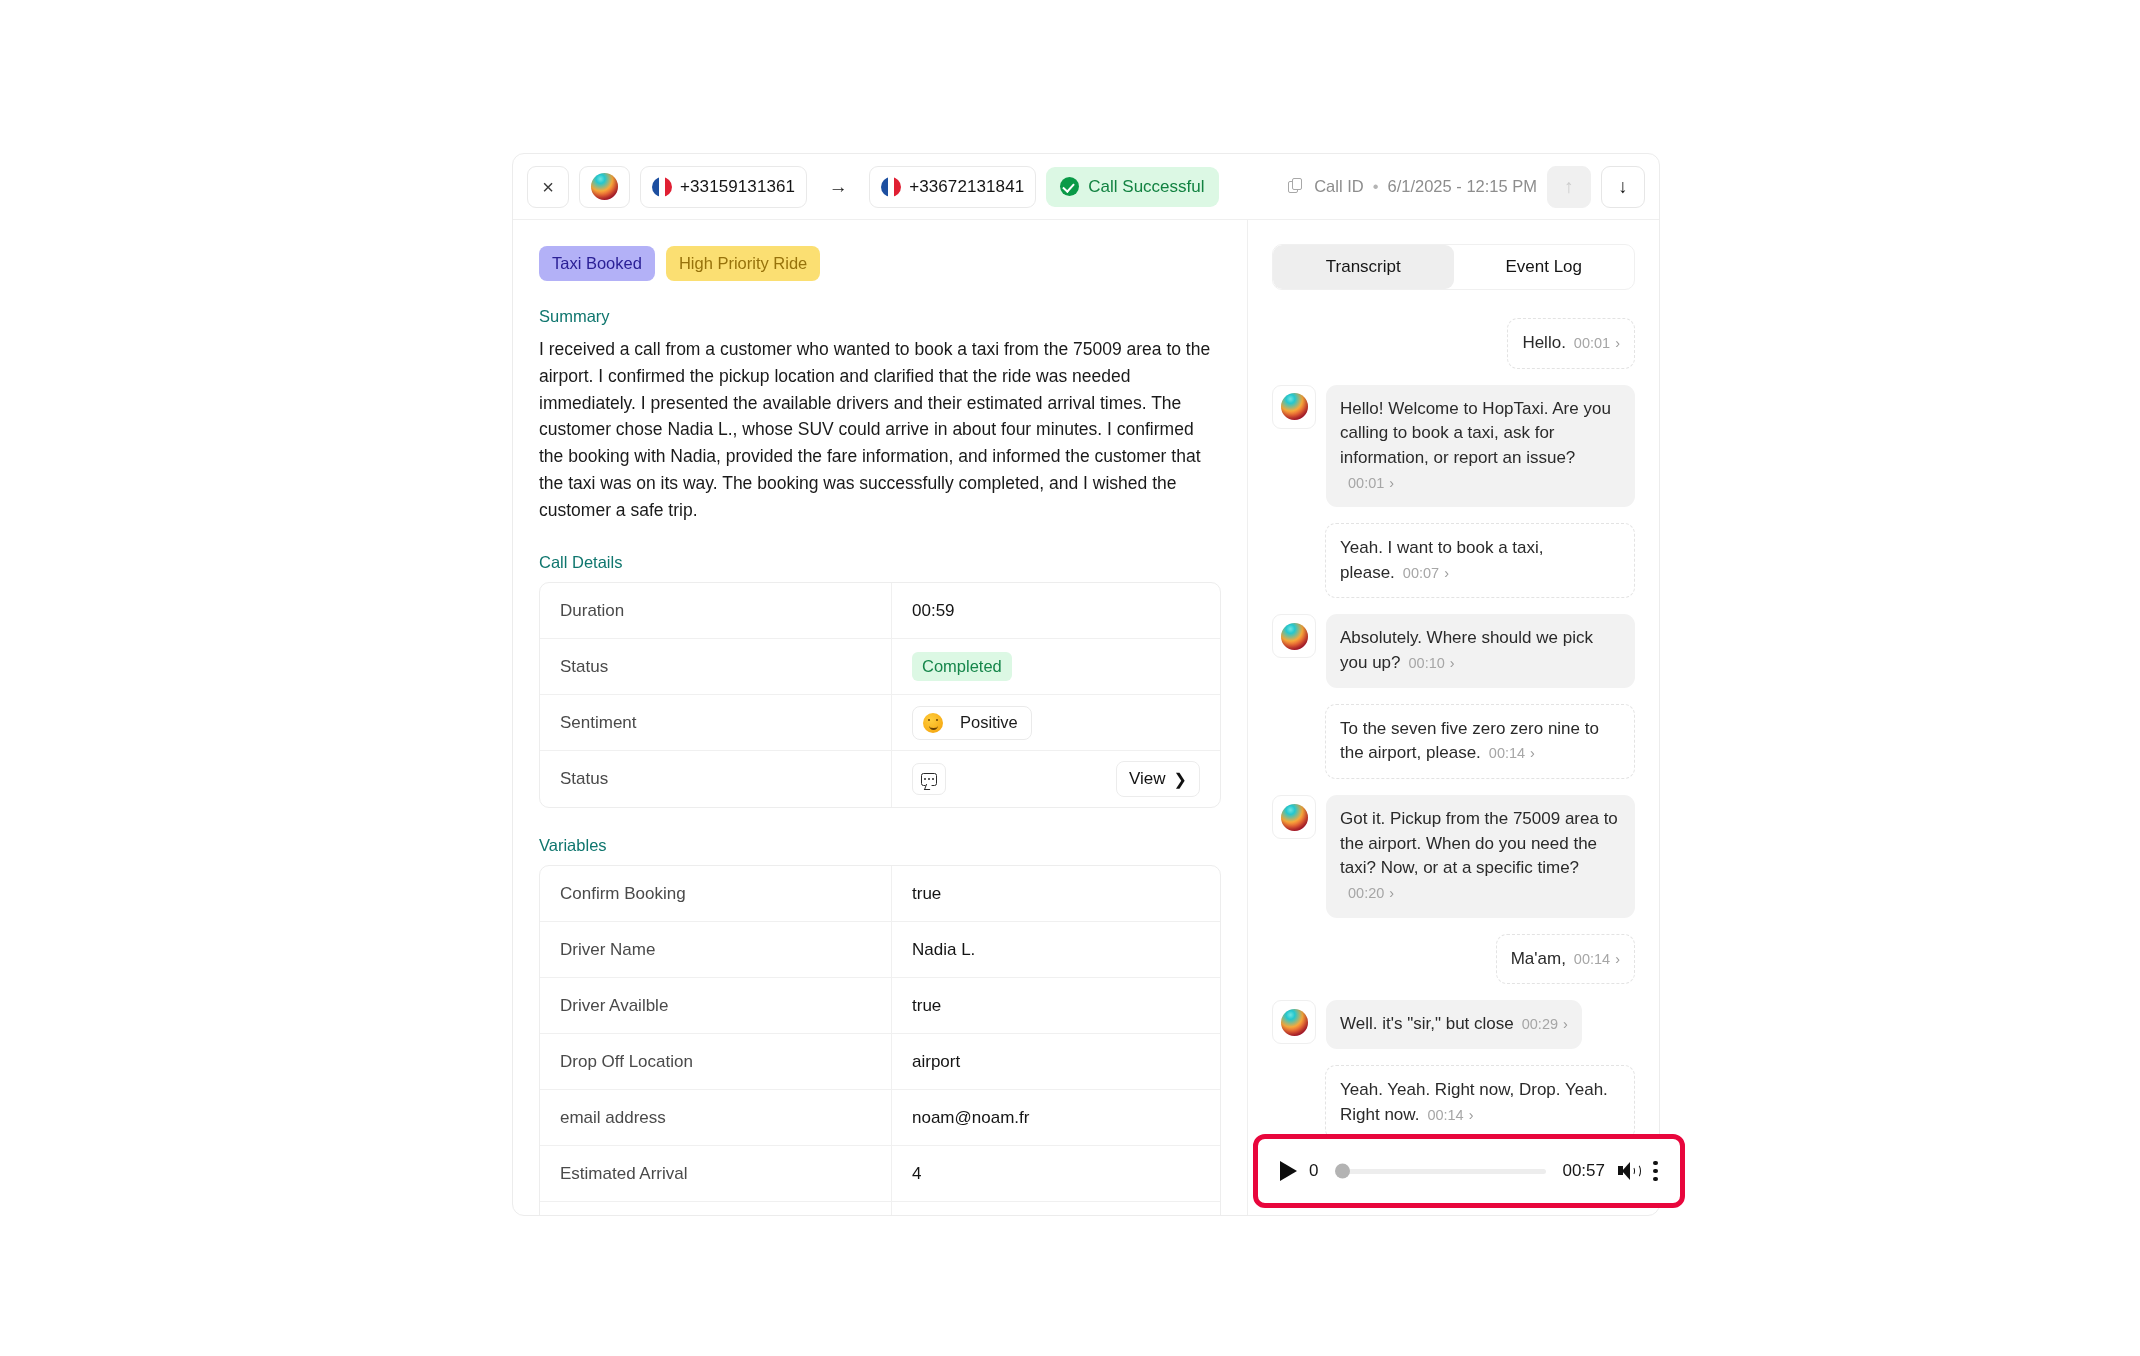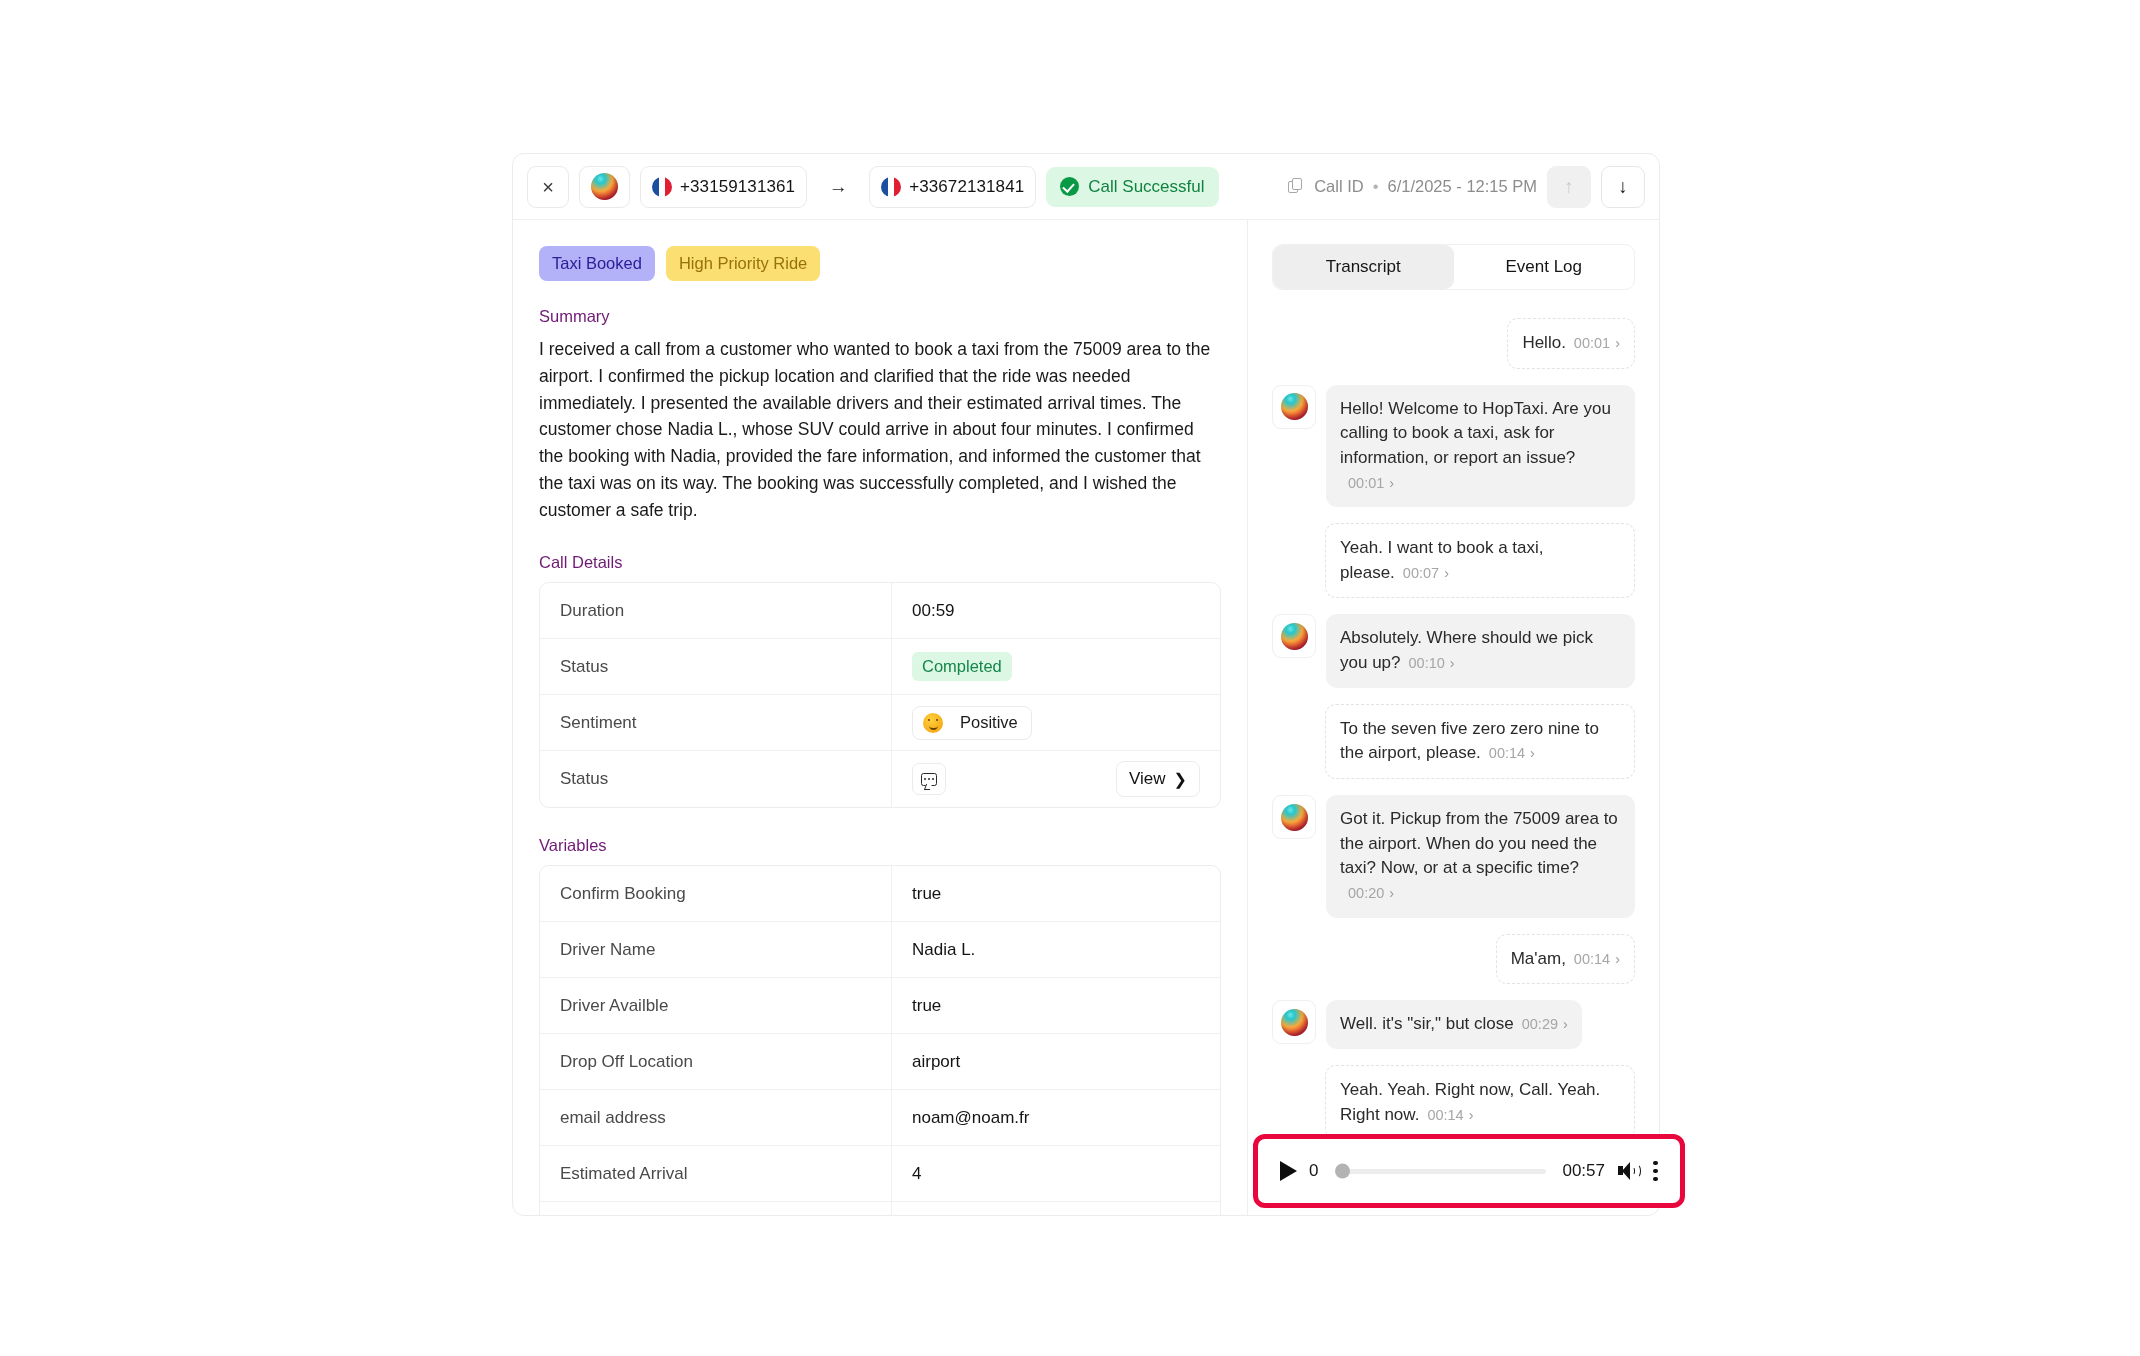--- a/index.html
+++ b/index.html
@@ -122,21 +122,21 @@
   
   .tag-row { display:flex; gap: 11px; margin-bottom: 26px; }
   .tag {
     border-radius: 8px; padding: 8px 13px;
     font-size: 16.5px; font-weight: 500;
   }
   .tag.purple { background:#b3b1f7; color:#2b2096; }
   .tag.yellow { background:#fbdf72; color:#97720b; }
 
   .sec-label {
-    font-size: 16.5px; color: #701a75; margin: 0 0 10px 0;
+    font-size: 16.5px; color: #0f766e; margin: 0 0 10px 0;
   }
   .summary-text {
     font-size: 17.5px; line-height: 1.53; color: #1a1a1a;
     margin: 0 0 30px 0;
   }
 
   
   .dtable {
     width: 100%;
     border: 1px solid #ededed;
@@ -531,21 +531,21 @@
             <div class="ava-box">
                 <span class="ava-orb"></span>
               </div>
             <div class="bubble agent">
               <span>Well. it's "sir," but close</span><span class="ts"><span>00:29</span><span class="c">›</span></span>
             </div>
           </div>
 
           <div class="msg-row user">
             <div class="bubble user">
-              <span>Yeah. Yeah. Right now, Call. Yeah. Right now.</span><span class="ts"><span>00:14</span><span class="c">›</span></span>
+              <span>Yeah. Yeah. Right now, Drop. Yeah. Right now.</span><span class="ts"><span>00:14</span><span class="c">›</span></span>
             </div>
           </div>
 
           <div class="msg-row agent partial-row">
             <div class="ava-box">
                 <span class="ava-orb"></span>
               </div>
             <div class="bubble agent">
               <span>Alright, let me find a driver for you.</span>
             </div>

